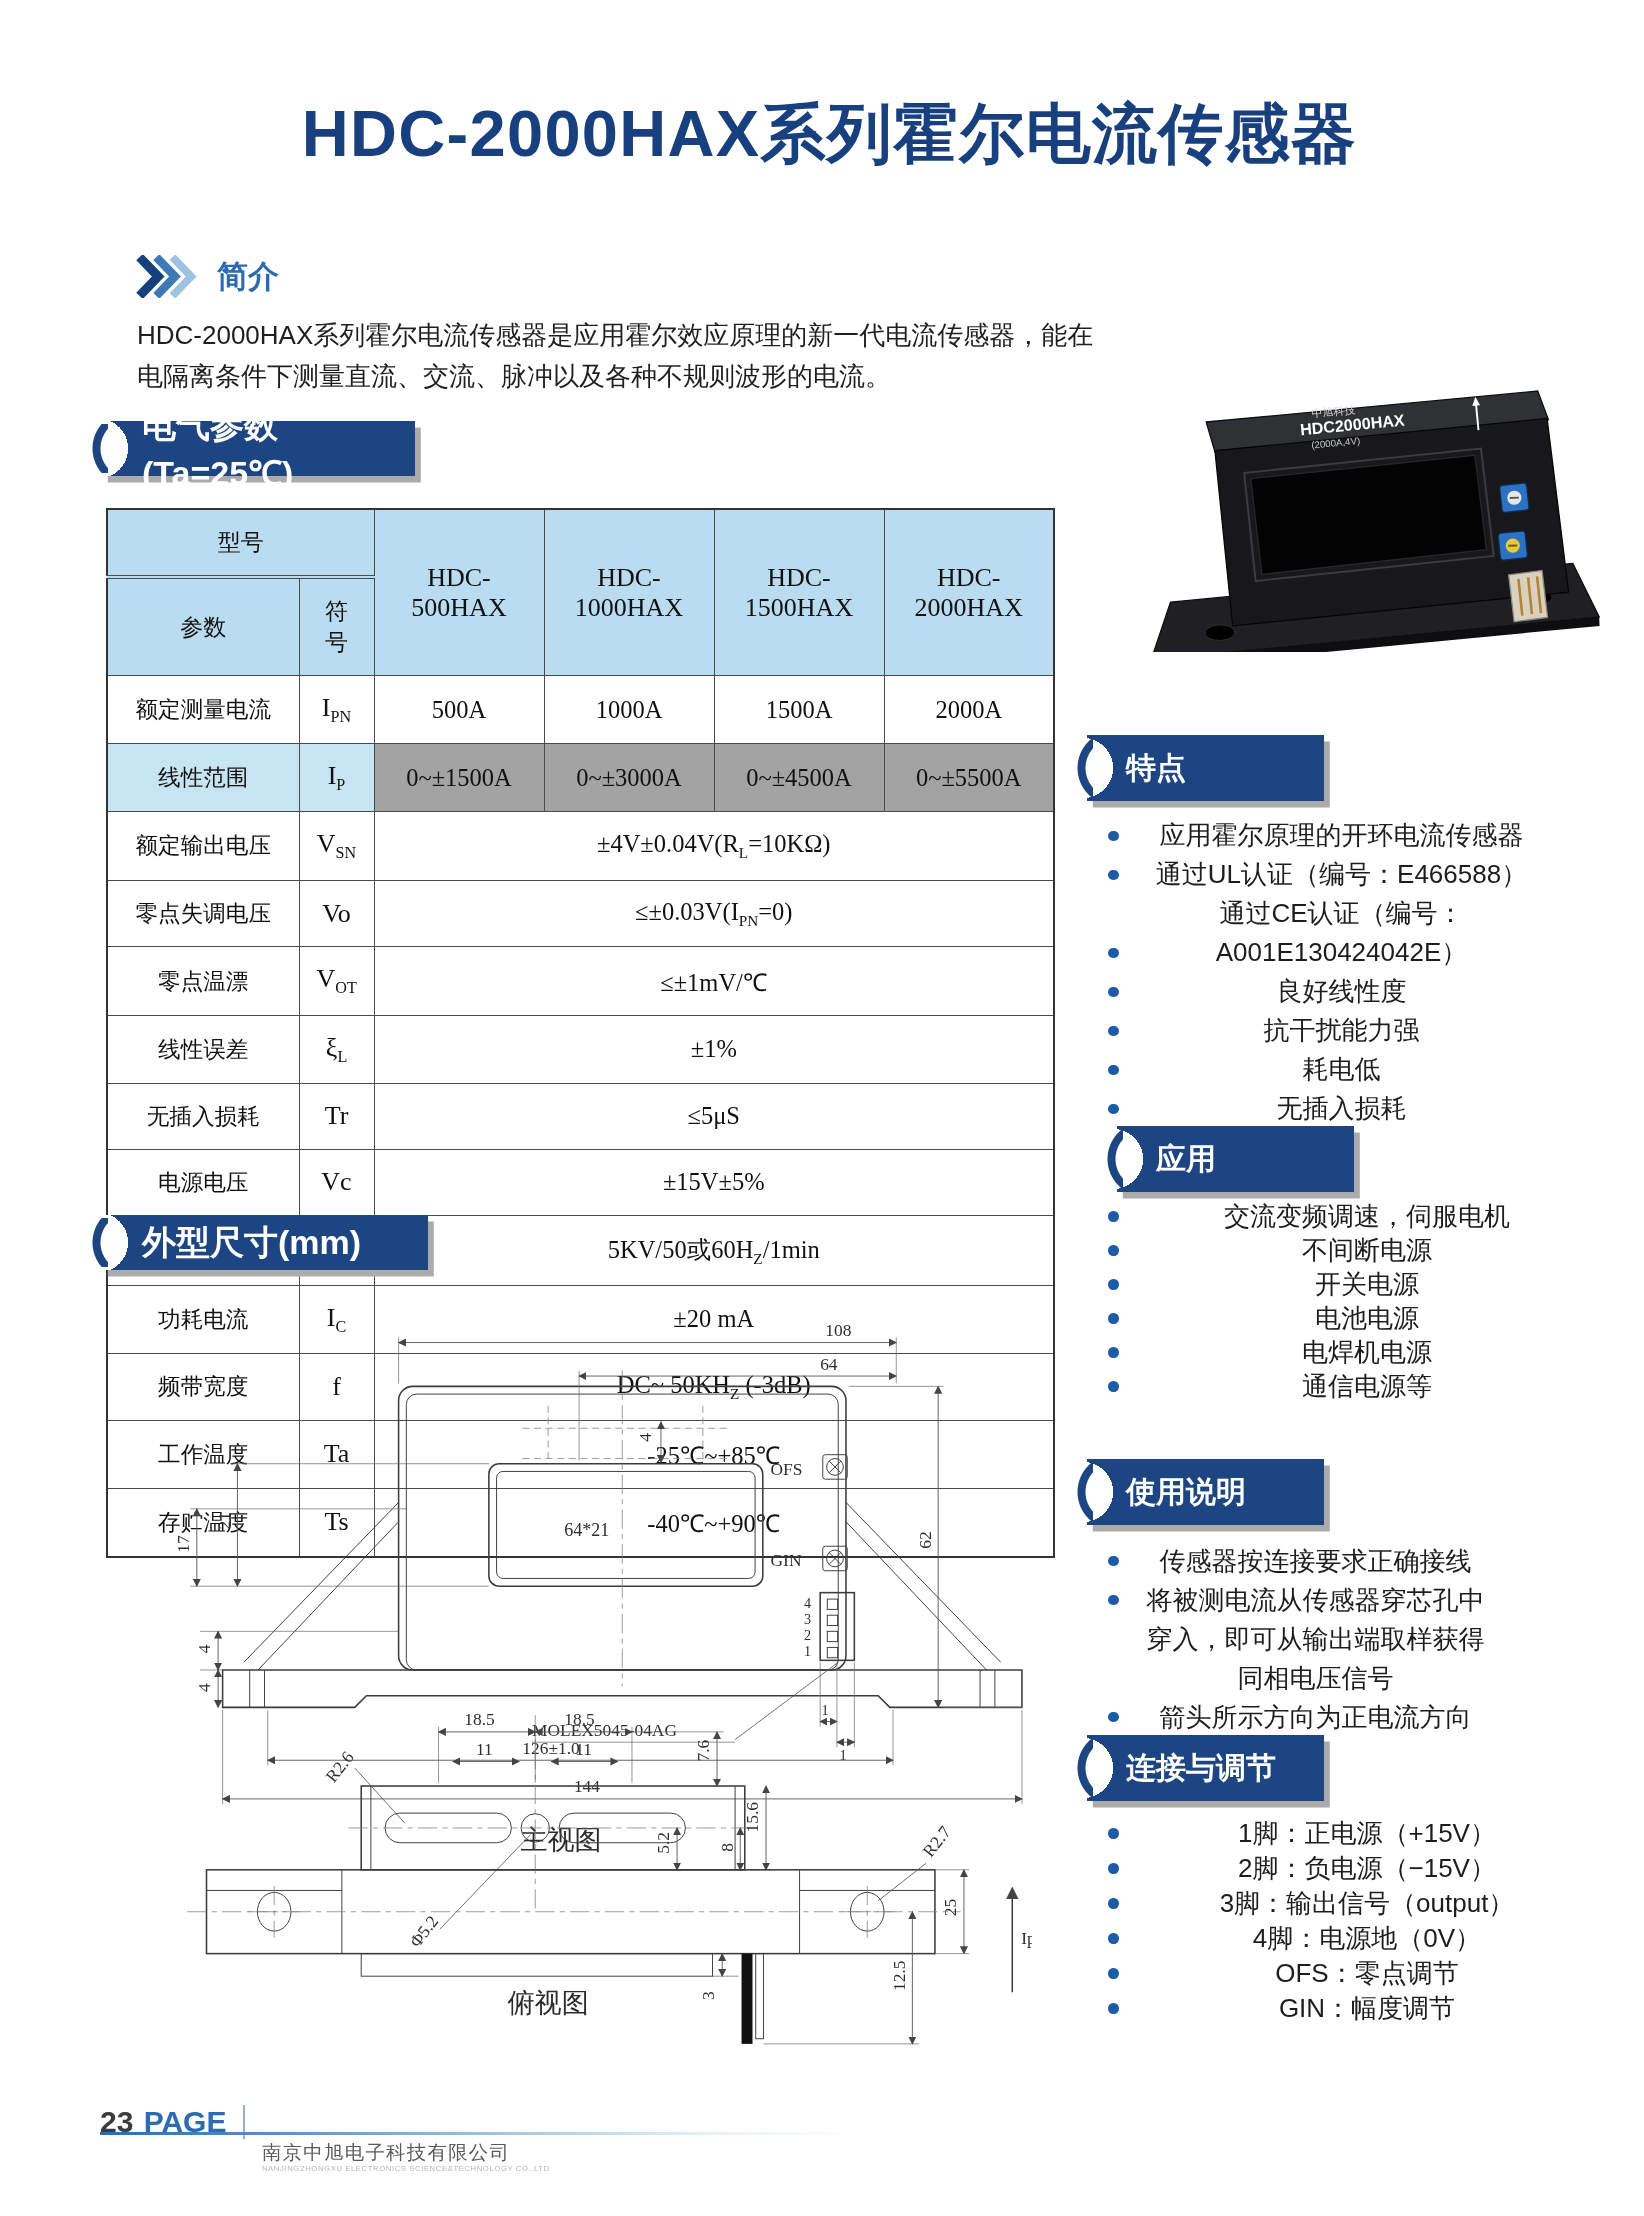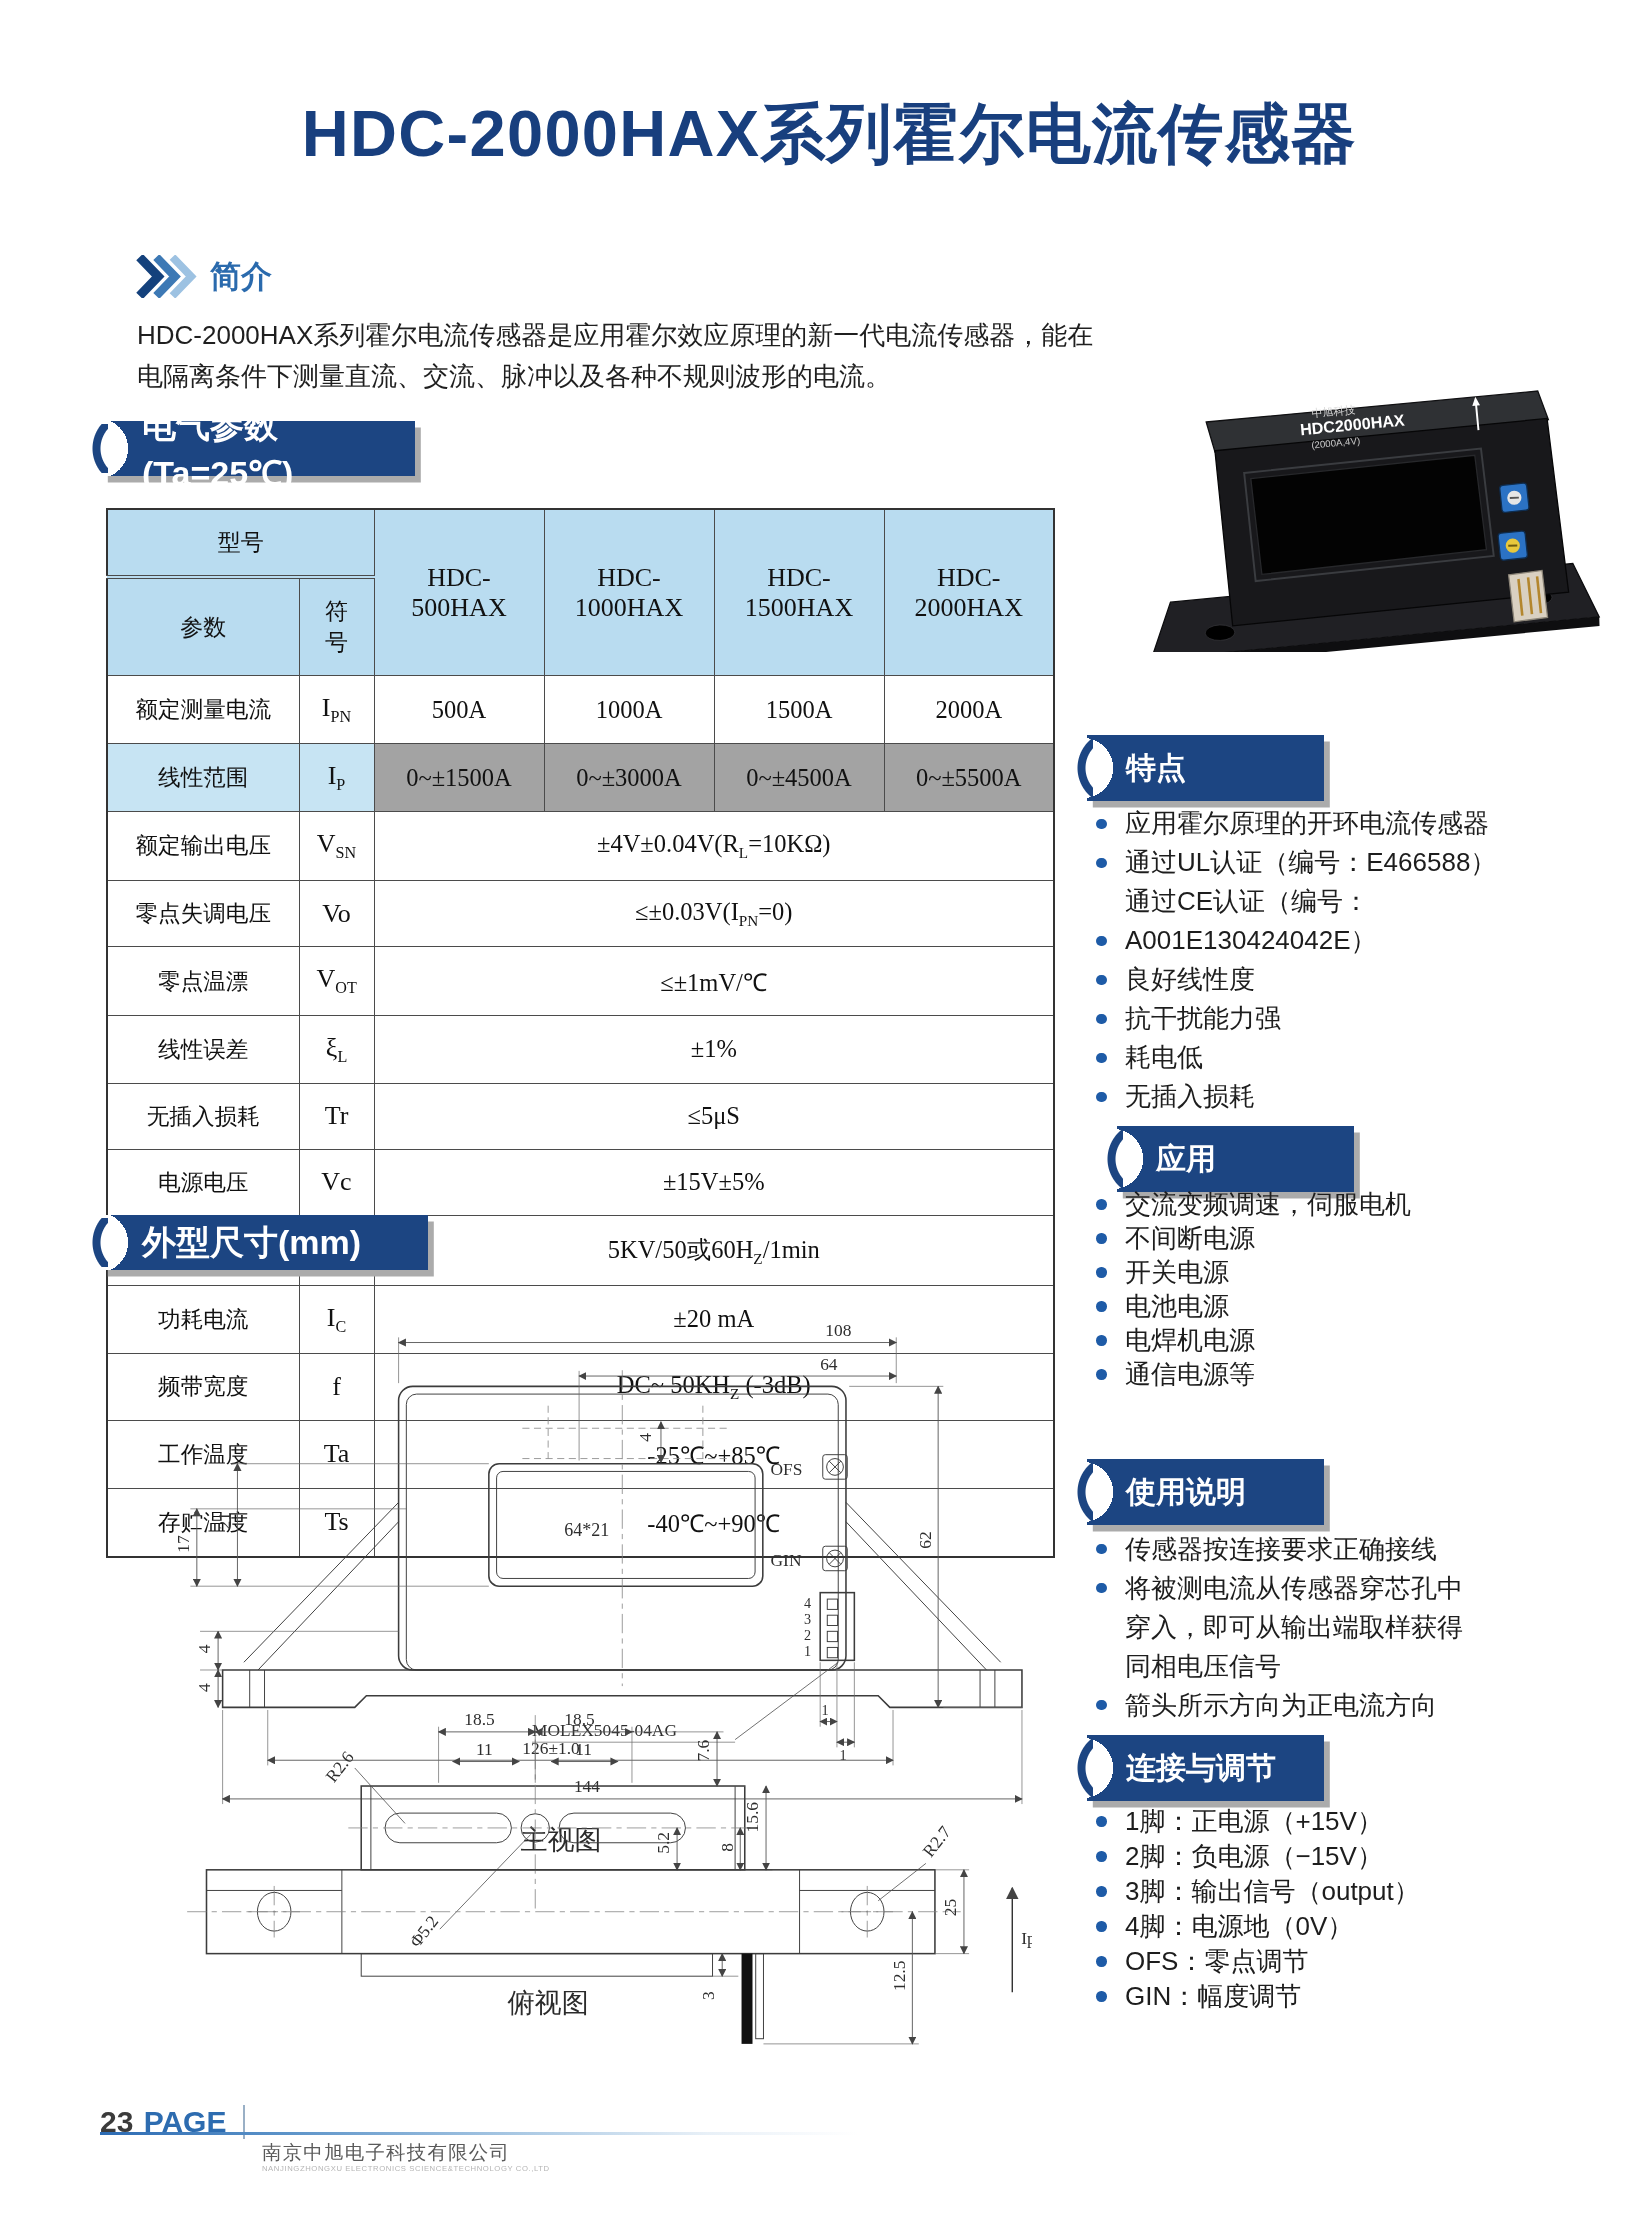--- a/index.html
+++ b/index.html
@@ -4,21 +4,21 @@
 <style>
   html,body{margin:0;padding:0;background:#fff;}
   body{width:1645px;height:2216px;font-family:"Liberation Sans",sans-serif;}
   .page{position:relative;width:1645px;height:2216px;background:#ffffff;overflow:hidden;}
 
   
   .title{position:absolute;left:0;top:83px;width:100%;margin:7px;text-align:center;
     font-size:65px;font-weight:bold;color:#183f7e;letter-spacing:1.3px;}
 
   
-  .intro-head{position:absolute;left:135px;top:255px;display:flex;align-items:center;gap:13px;}
+  .intro-head{position:absolute;left:135px;top:255px;display:flex;align-items:center;gap:20px;}
   .intro-title{font-size:31px;font-weight:600;color:#2a6aad;}
   .intro-body{position:absolute;left:137px;top:315px;width:980px;margin:0;
     font-size:26px;line-height:41px;color:#1f1f1f;text-align:left;}
 
   
   .banner{position:absolute;height:55px;background:radial-gradient(circle at -3.9px 50%, #fff 30px, #1c4582 30px);
     color:#fff;font-weight:bold;display:flex;align-items:center;padding-left:40px;box-sizing:border-box;
     box-shadow:5.8px 6.5px 0 #ababab;}
   .banner::before{content:"";position:absolute;left:-11.6px;top:3.2px;bottom:3.2px;width:18px;
     background:radial-gradient(circle at 40px 50%, transparent 29px, #1c4582 30px 37px, transparent 38px);}
@@ -43,21 +43,21 @@
   th.subh{font-size:23px;}
   th.model{font-family:"Liberation Serif",serif;font-size:26px;}
   td.lbl{font-size:22.6px;}
   td.sym{font-family:"Liberation Serif",serif;font-size:26px;}
   td.val,td.valm{font-family:"Liberation Serif",serif;font-size:24.5px;}
   tr.hl td.lbl,tr.hl td.sym{background:#c7e4f3;}
   tr.hl td.valm{background:#a3a3a3;}
   table.spec sub{font-size:62%;}
 
   
-  ul.blist{position:absolute;margin:4px;padding:0;list-style:none;color:#1d1d1d;}
+  ul.blist{position:absolute;margin:16px;padding:0;list-style:none;color:#1d1d1d;text-align:center;}
   ul.blist li{position:relative;padding-left:30px;white-space:pre-line;}
   ul.blist li::before{content:"";position:absolute;left:1.3px;width:10.3px;height:10.3px;border-radius:50%;
     background:#1e5ba7;}
   ul.l-feat{left:1091px;top:800px;width:439px;font-size:26px;line-height:39px;}
   ul.l-feat li::before{top:15px;}
   ul.l-app{left:1091px;top:1183px;width:490px;font-size:26px;line-height:34px;}
   ul.l-app li::before{top:12.3px;}
   ul.l-use{left:1091px;top:1526px;width:387px;font-size:26px;line-height:39px;}
   ul.l-use li::before{top:14px;}
   ul.l-conn{left:1091px;top:1800px;width:490px;font-size:26px;line-height:35px;}

